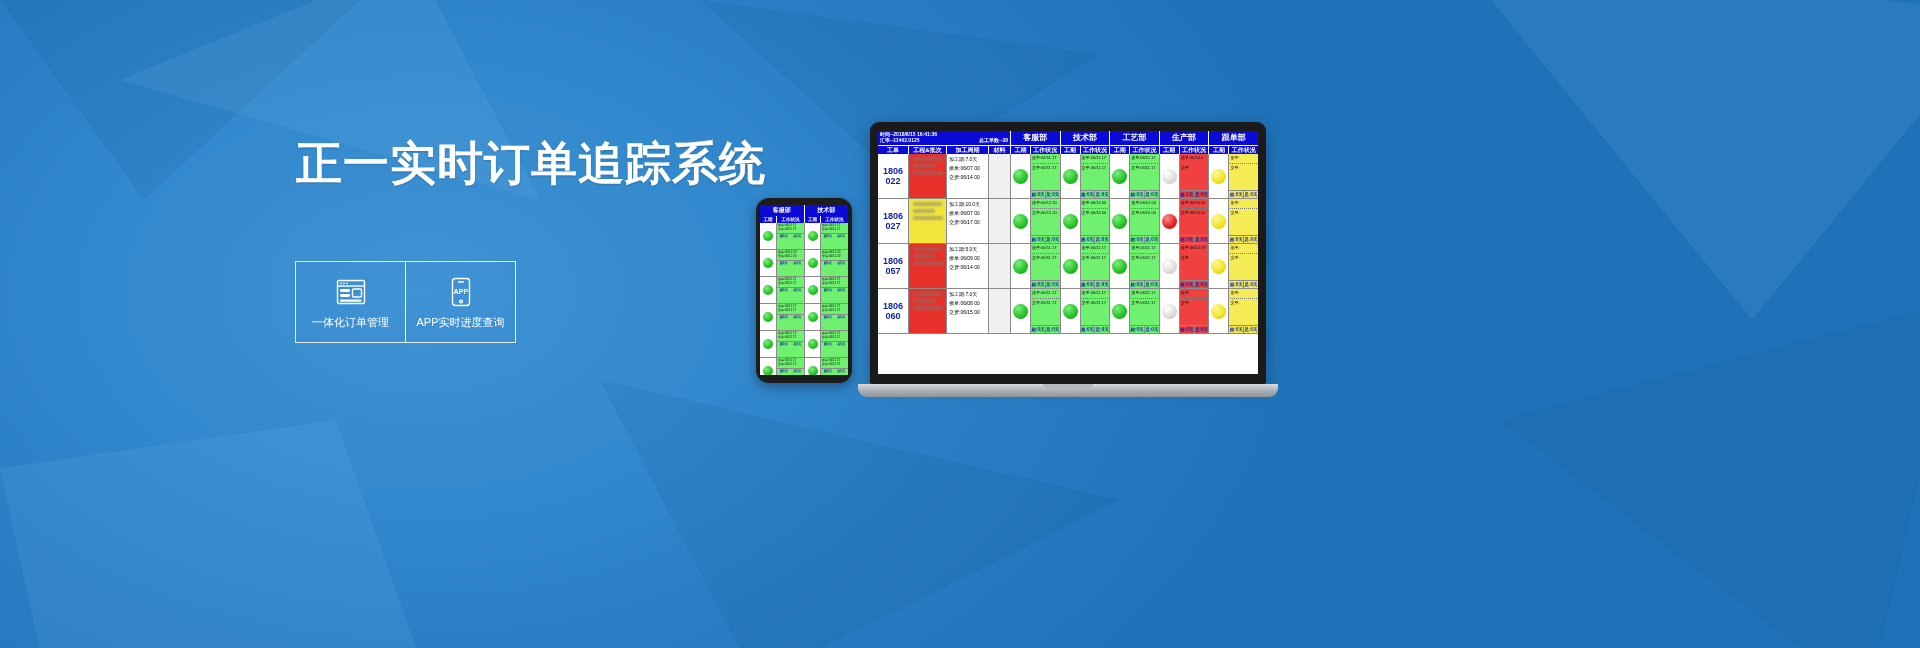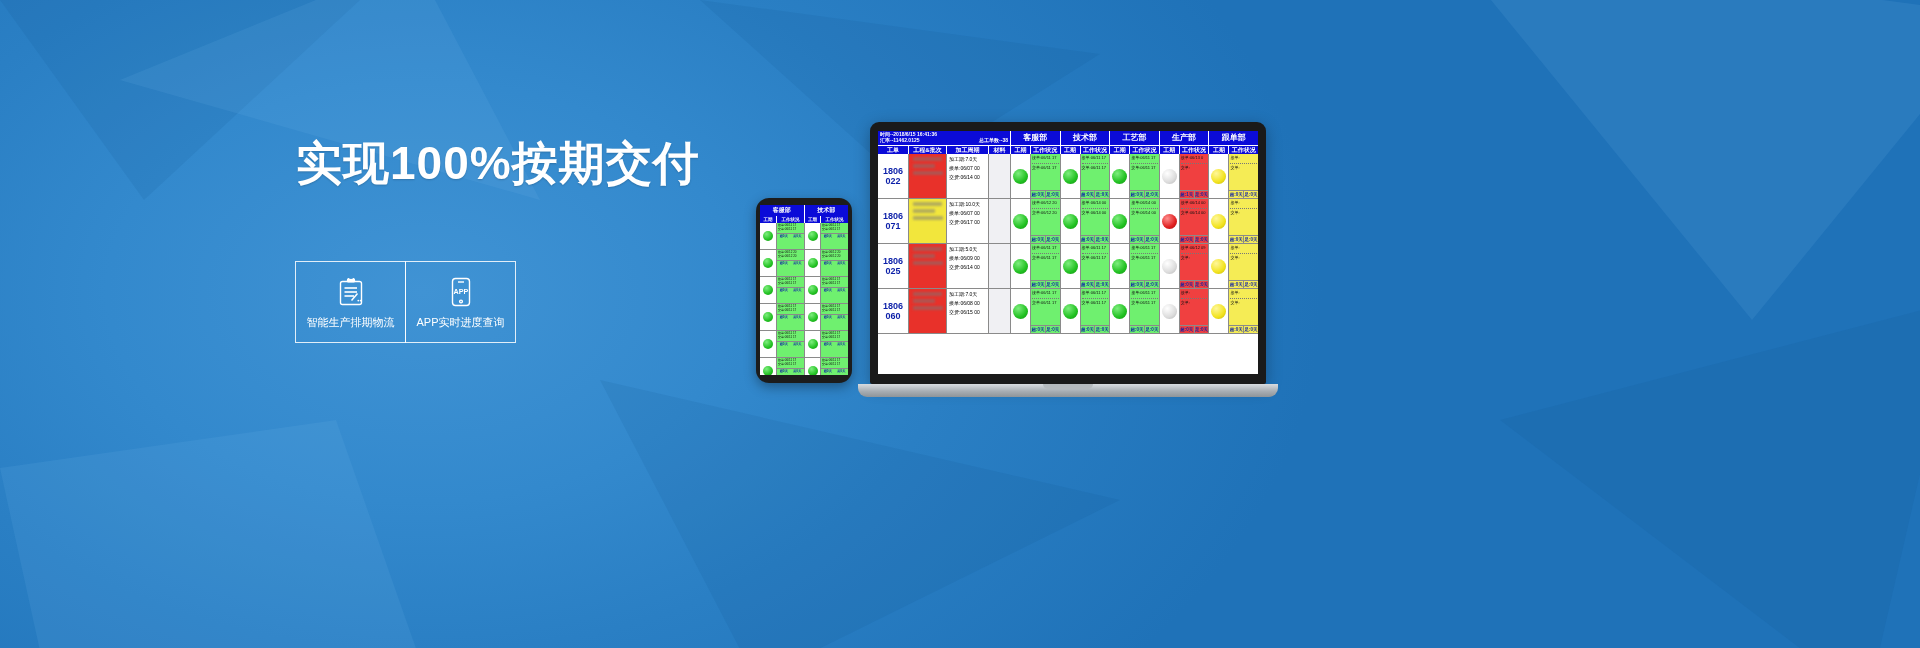--- a/index.html
+++ b/index.html
@@ -185,42 +185,42 @@
 
   <div class="poly dark" style="left:0;top:0;width:360px;height:200px;clip-path:polygon(0 0,100% 0,40% 100%);"></div>
   <div class="poly light" style="left:120px;top:-40px;width:420px;height:300px;clip-path:polygon(0 40%,70% 0,100% 80%);"></div>
   <div class="poly dark" style="left:600px;top:380px;width:520px;height:300px;clip-path:polygon(0 0,100% 40%,30% 100%);"></div>
   <div class="poly light" style="left:1380px;top:-60px;width:620px;height:380px;clip-path:polygon(10% 0,100% 20%,60% 100%);"></div>
   <div class="poly dark" style="left:1500px;top:300px;width:460px;height:400px;clip-path:polygon(0 30%,100% 0,80% 100%);"></div>
   <div class="poly light" style="left:0;top:420px;width:420px;height:240px;clip-path:polygon(0 20%,80% 0,100% 100%,10% 100%);"></div>
   <div class="poly dark" style="left:700px;top:0;width:400px;height:180px;clip-path:polygon(0 0,100% 30%,50% 100%);"></div>
 
   <div id="headline">
-    <div class="line">实现100%按期交付</div>
+    <div class="line">正一实时订单追踪系统</div>
   </div>
 
   <div id="features">
-
 
     <div class="feature">
       <span class="ficon">
-        <svg width="26" height="28" viewBox="0 0 26 28" fill="none" stroke="#fff" stroke-width="1.4">
-          <rect x="2.5" y="3.5" width="21" height="23" rx="2"></rect>
-          <path d="M9.5 3.5 v-0.6 a3.5 3.5 0 0 1 7 0 v0.6"></path>
-          <rect x="9" y="1" width="8" height="3.5" rx="1.2" fill="#fff" stroke="none"></rect>
-          <line x1="6.5" y1="10" x2="19" y2="10" stroke-width="1.6"></line>
-          <line x1="6.5" y1="14" x2="19" y2="14" stroke-width="1.6"></line>
-          <line x1="6.5" y1="18" x2="16" y2="18" stroke-width="1.6"></line>
-          <path d="M19.5 15.5 L13.5 22.5" stroke-width="1.5"></path>
-          <circle cx="20.3" cy="22.6" r="0.9" fill="#fff" stroke="none"></circle>
-          <circle cx="22.6" cy="22.6" r="0.9" fill="#fff" stroke="none"></circle>
+        <svg width="30" height="26" viewBox="0 0 30 26" fill="none" stroke="#fff" stroke-width="1.4">
+          <rect x="1.5" y="1.5" width="27" height="23" rx="1.5"></rect>
+          <line x1="1.5" y1="7" x2="28.5" y2="7"></line>
+          <circle cx="5" cy="4.3" r="0.9" fill="#fff" stroke="none"></circle>
+          <circle cx="8" cy="4.3" r="0.9" fill="#fff" stroke="none"></circle>
+          <circle cx="11" cy="4.3" r="0.9" fill="#fff" stroke="none"></circle>
+          <rect x="4" y="10" width="10" height="3" rx="1.4" fill="#fff" stroke="none"></rect>
+          <rect x="4" y="15" width="10" height="3" rx="1.4" fill="#fff" stroke="none"></rect>
+          <rect x="16.5" y="10" width="9" height="8" rx="1.2"></rect>
+          <rect x="4" y="20.5" width="21.5" height="2.2" rx="1.1" fill="#fff" stroke="none"></rect>
         </svg>
       </span>
-      <span class="flabel">智能生产排期物流</span>
+      <span class="flabel">一体化订单管理</span>
     </div>
+
 
     <div class="feature">
       <span class="ficon">
         <svg width="22" height="30" viewBox="0 0 22 30" fill="none" stroke="#fff" stroke-width="1.4">
           <rect x="2.5" y="1.5" width="17" height="27" rx="3"></rect>
           <line x1="8" y1="5" x2="14" y2="5" stroke-width="1.4"></line>
           <circle cx="11" cy="24.5" r="1.4"></circle>
           <text x="11" y="17" fill="#fff" stroke="none" font-size="7.2" font-weight="bold" text-anchor="middle" font-family="'Liberation Sans', sans-serif">APP</text>
         </svg>
       </span>
@@ -553,21 +553,21 @@
                     <div class="sta-foot">
                       <div>超:0天</div>
                       <div>足:0天</div>
                     </div>
                   </div>
                 </div>
               </div>
               <div class="erp-row">
                 <div class="cell-wo">
                   <span>1806</span>
-                  <span>071</span>
+                  <span>027</span>
                 </div>
                 <div class="cell-prj" style="background:#f2e63c">
                   <div class="blurline"></div>
                   <div class="blurline" style="width:60%"></div>
                   <div class="blurline" style="width:80%"></div>
                 </div>
                 <div class="cell-cyc">
                   <div>加工期:10.0天</div>
                   <div>接单:06/07 00</div>
                   <div>交货:06/17 00</div>
@@ -650,21 +650,21 @@
                     <div class="sta-foot">
                       <div>超:0天</div>
                       <div>足:0天</div>
                     </div>
                   </div>
                 </div>
               </div>
               <div class="erp-row">
                 <div class="cell-wo">
                   <span>1806</span>
-                  <span>025</span>
+                  <span>057</span>
                 </div>
                 <div class="cell-prj" style="background:#e8312a">
                   <div class="blurline"></div>
                   <div class="blurline" style="width:60%"></div>
                   <div class="blurline" style="width:80%"></div>
                 </div>
                 <div class="cell-cyc">
                   <div>加工期:5.0天</div>
                   <div>接单:06/09 00</div>
                   <div>交货:06/14 00</div>

